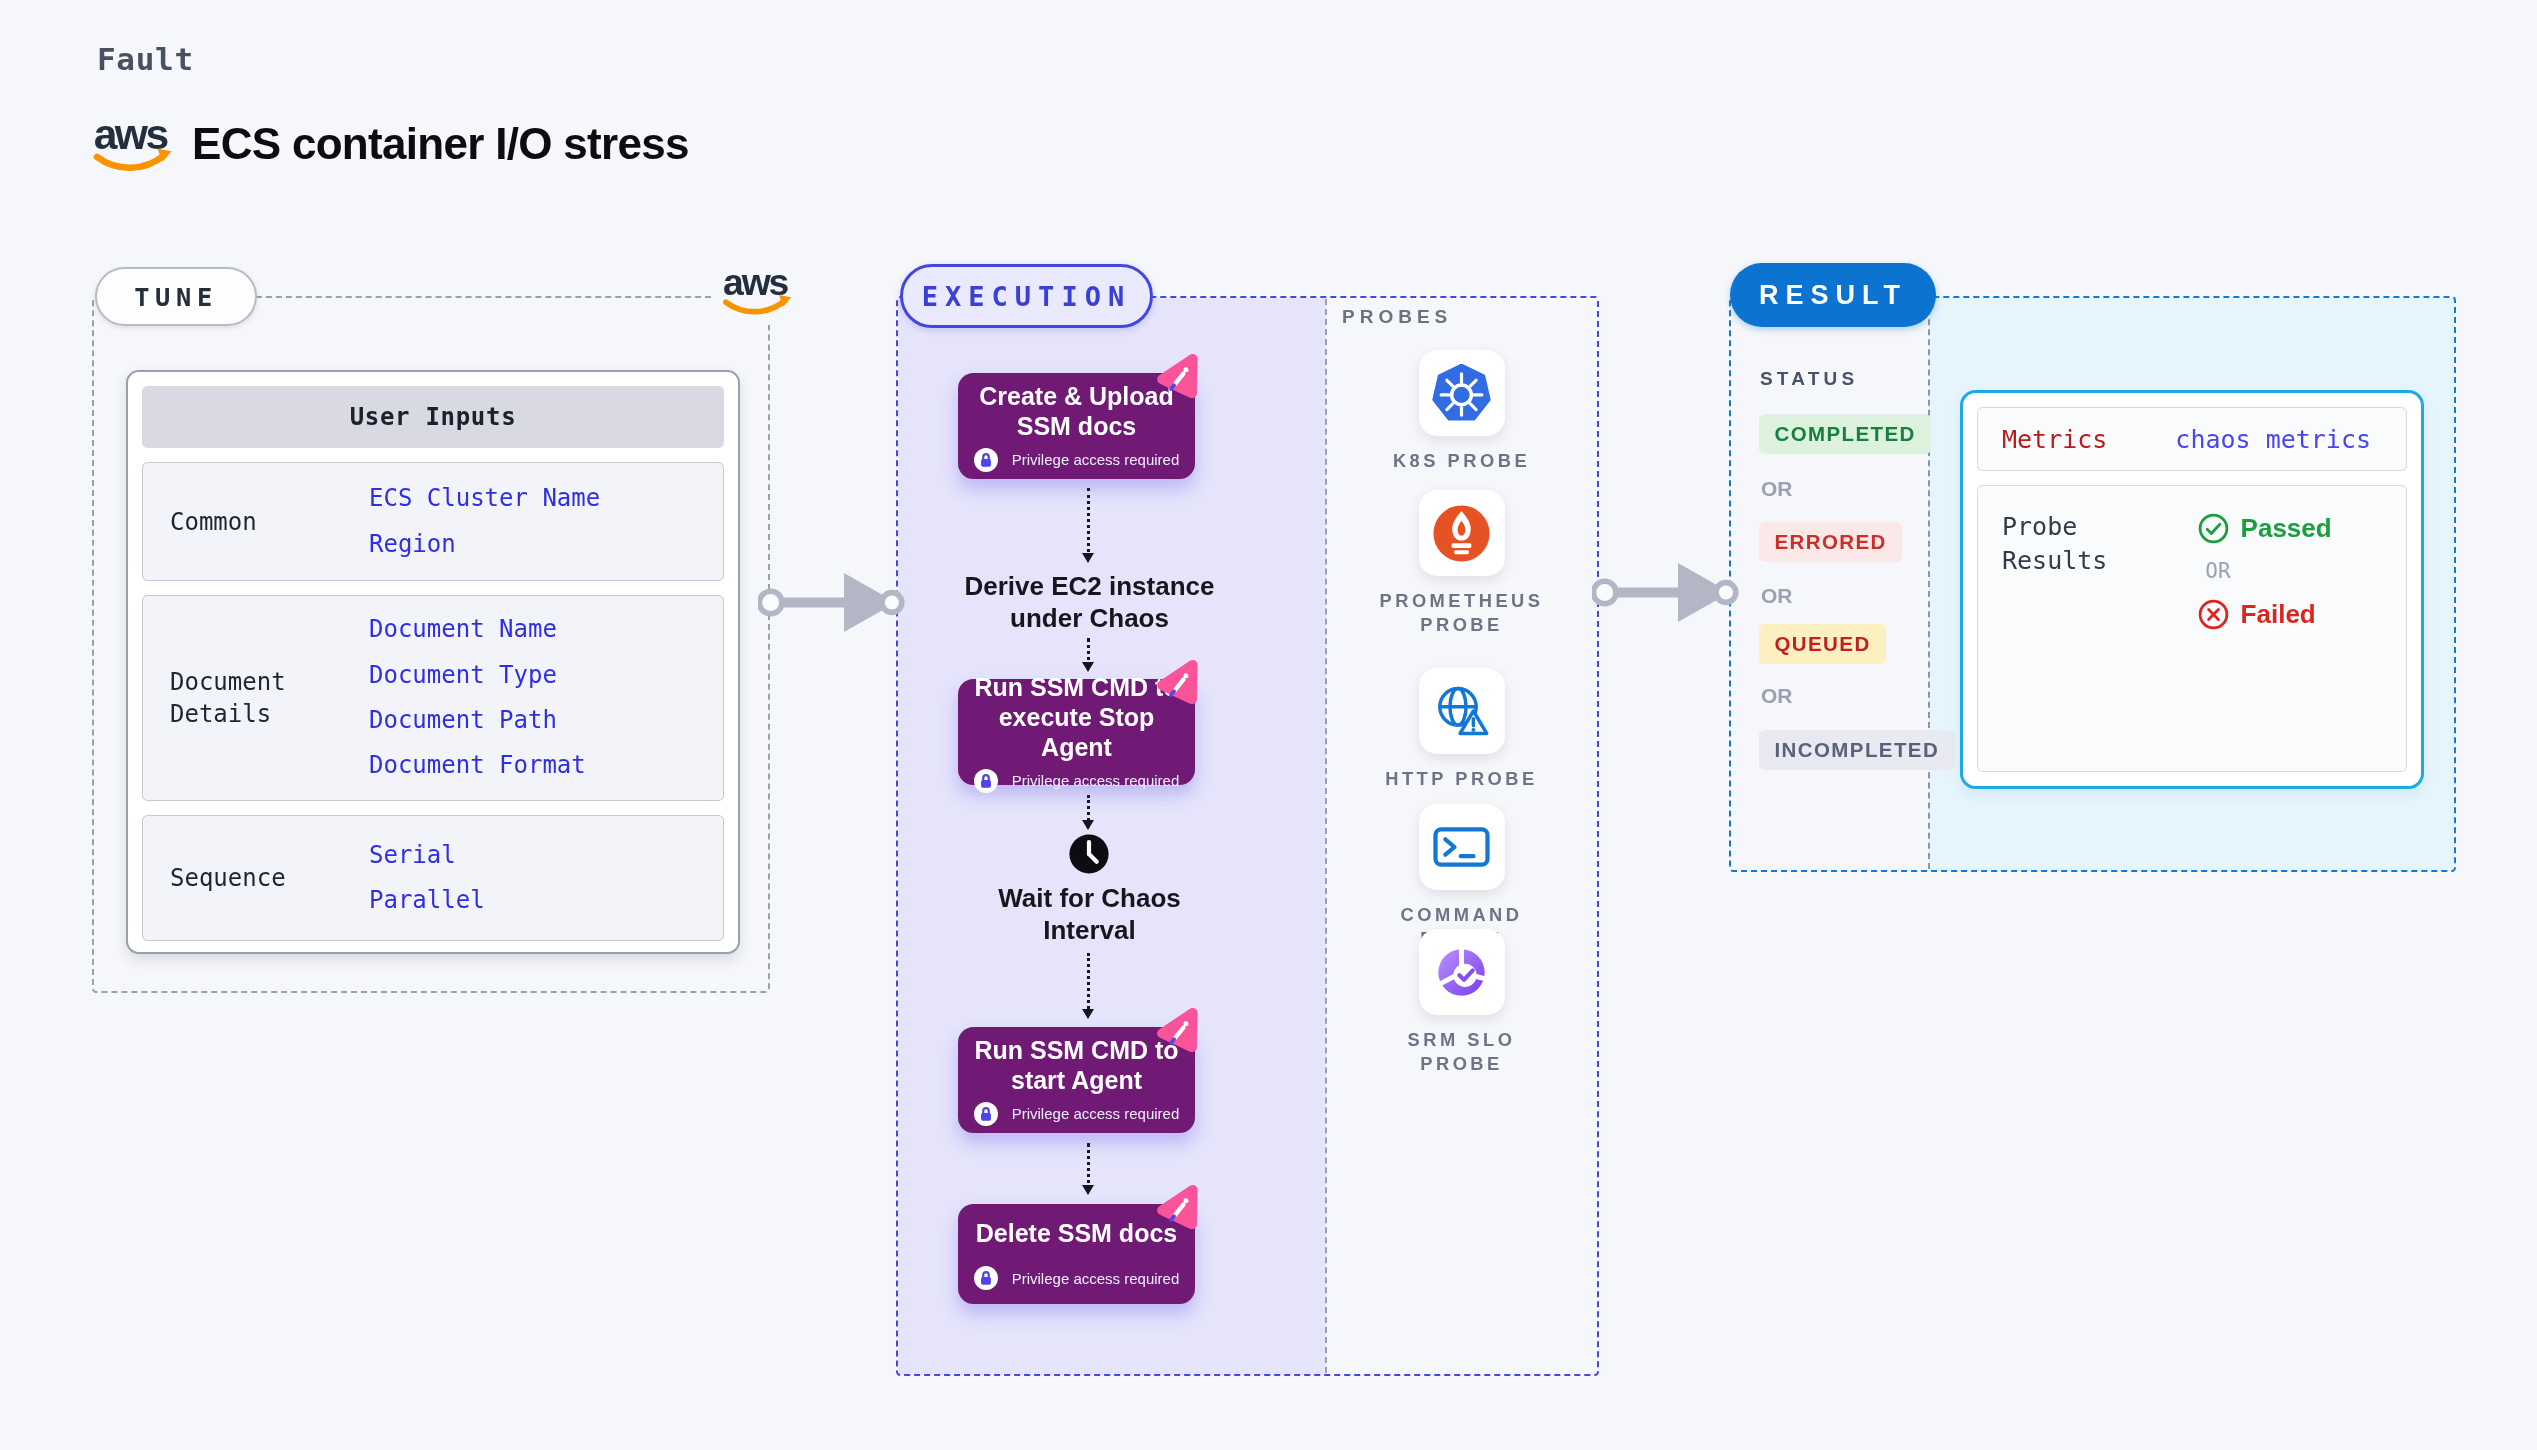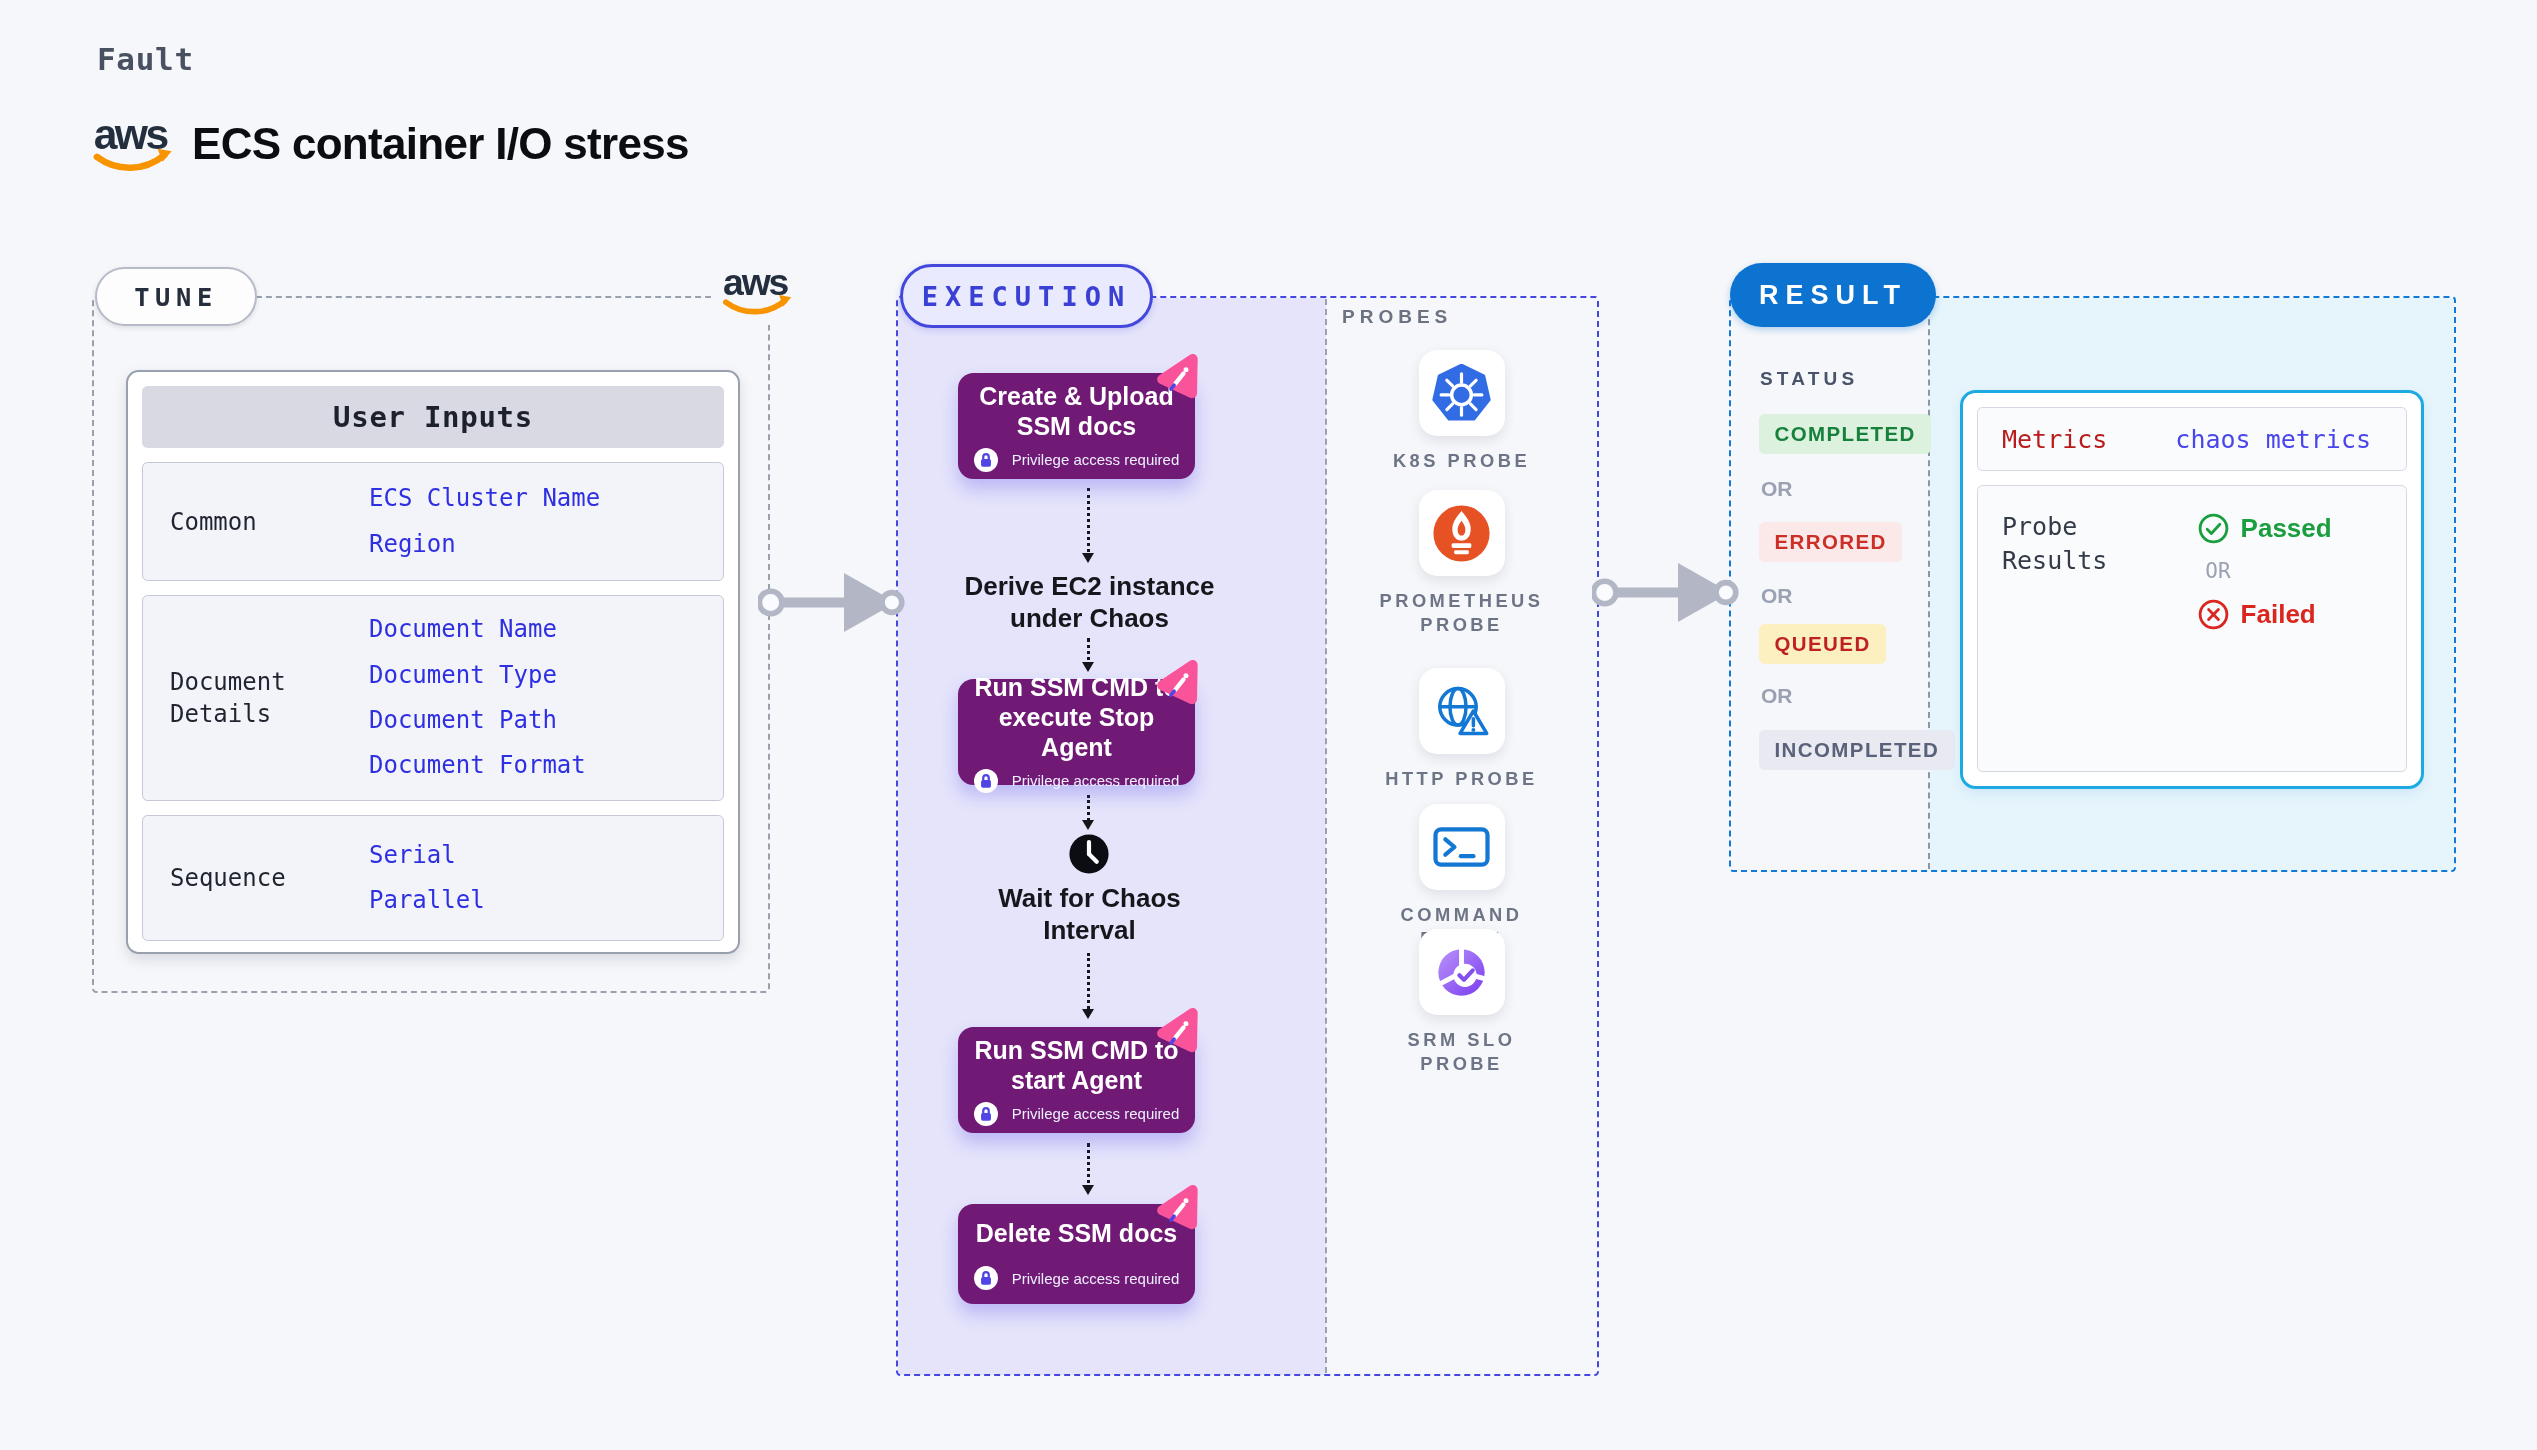--- a/index.html
+++ b/index.html
@@ -34,21 +34,21 @@
   .result-cyan{left:1929px;top:298px;width:525px;height:573px;background:#e6f5fc;z-index:1}
   .result-box{left:1729px;top:296px;width:727px;height:576px;border:2.8px dashed #107ad6;border-radius:4.2px;z-index:2}
   .result-divider{left:1928px;top:299px;height:570px;width:0;border-left:2.1px dashed #8e95a3;z-index:2}
 
   .aws-patch{left:711px;top:254px;width:92px;height:71px;background:#f6f7fa;z-index:5;display:flex;align-items:center;justify-content:center}
 
   
   .ui-card{left:126px;top:370px;width:614px;height:584px;background:#fff;border:2.1px solid #98a0ae;border-radius:12.7px;
     box-shadow:0 5.6px 12.7px rgba(30,35,60,.13);padding:14px;display:flex;flex-direction:column;gap:14px;z-index:4}
   .ui-header{height:62px;flex:0 0 62px;background:#d8d9e2;border-radius:5.6px;display:flex;align-items:center;justify-content:center;
-    font-family:var(--mono);font-size:29px;font-weight:700;color:#1d212b;letter-spacing:0.7px}
+    font-family:var(--mono);font-size:24px;font-weight:700;color:#1d212b;letter-spacing:0.7px}
   .ui-row{border:1.4px solid #c5c9d3;border-radius:5.6px;background:#f3f4f9;display:flex;align-items:center}
   .ui-row.r1{flex:0 0 119px}.ui-row.r2{flex:0 0 206px}.ui-row.r3{flex:0 0 126px}
   .row-label{width:226px;padding-left:27px;font-family:var(--mono);font-size:24px;color:#1f2430;line-height:32px}
   .row-values{display:flex;flex-direction:column;gap:20px;padding:18.3px 0}
   .val-link{font-family:var(--mono);font-size:24px;color:#2f2fe2;line-height:25.4px;cursor:pointer}
 
   
   .harrow{width:148px;height:79px;z-index:5}
   .harrow1{left:758px;top:563px}
   .harrow2{left:1592px;top:553px}

